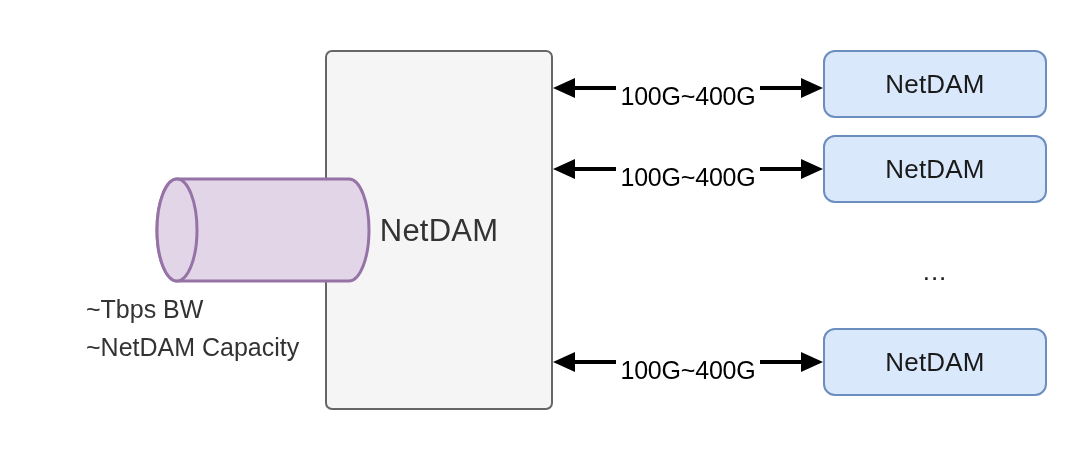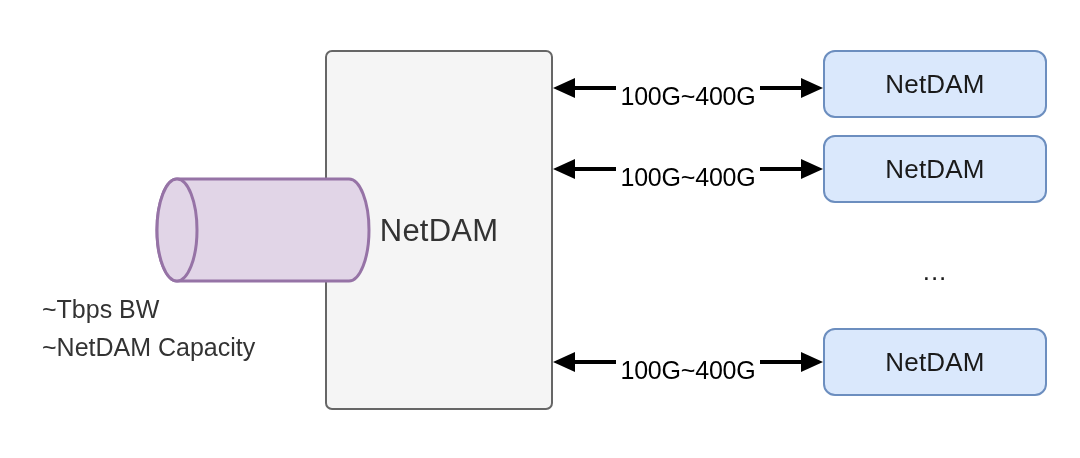--- a/index.html
+++ b/index.html
@@ -61,21 +61,21 @@
   .cylinder-caption {
     position: absolute;
     left: 42px;
     top: 290px;
     font-size: 25px;
     line-height: 38px;
     color: #333333;
     white-space: nowrap;
     z-index: 5;
   }
-  .cylinder-caption .cap-line { display: block; }
+  .cylinder-caption .cap-line { display: block; margin-left: 44px; }
 
   
   .netdam-box {
     position: absolute;
     left: 823px;
     width: 224px;
     height: 68px;
     background: #dae8fc;
     border: 2px solid #6c8ebf;
     border-radius: 12px;

